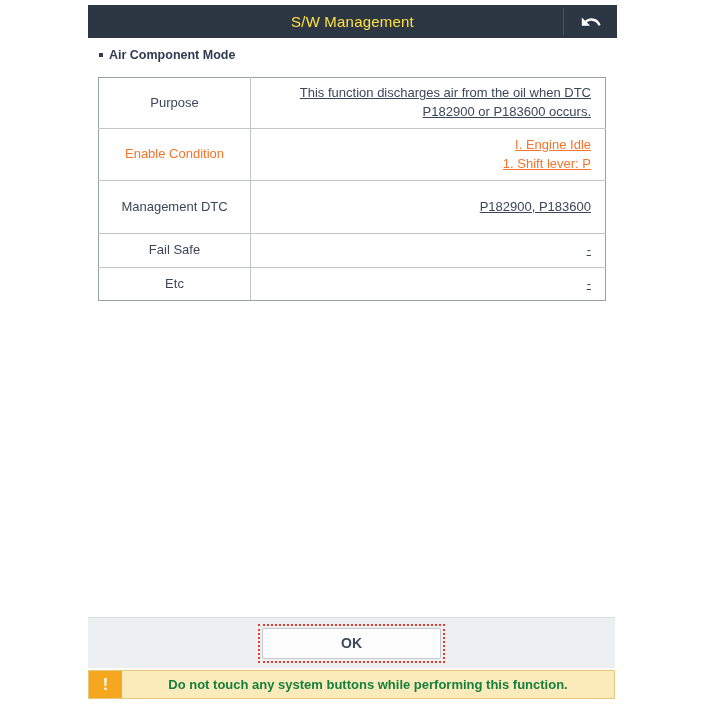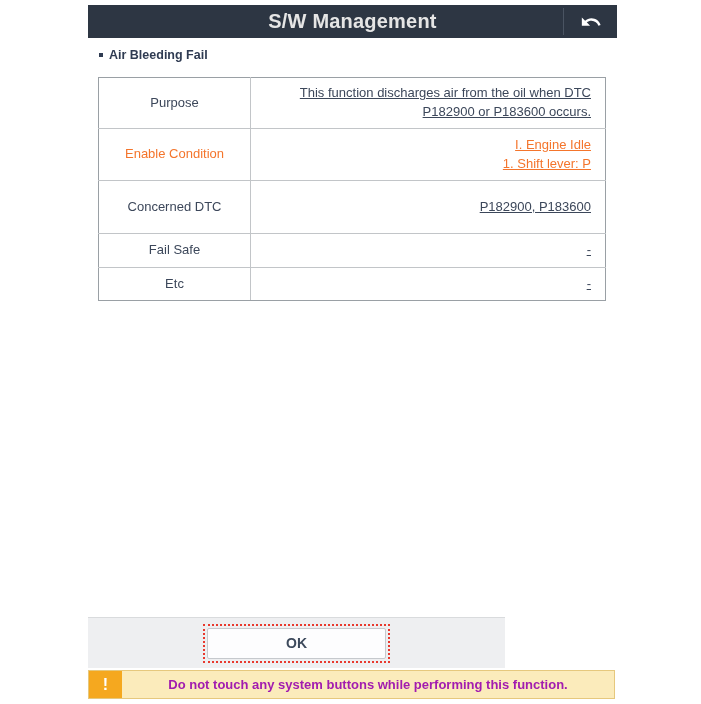--- a/index.html
+++ b/index.html
@@ -17,23 +17,23 @@
   .topbar {
     position: absolute;
     left: 88px; top: 5px;
     width: 529px; height: 33px;
     background: #2d3643;
     display: flex;
     align-items: center;
     justify-content: center;
   }
   .topbar-title {
-    color: #e5e5e5;
-    font-size: 20px;
-    font-weight: bold;
+    color: #fde047;
+    font-size: 15px;
+    font-weight: normal;
     letter-spacing: 0.2px;
   }
   .topbar-divider {
     position: absolute;
     right: 53px; top: 3px; bottom: 3px;
     width: 1px;
     background: #4a5462;
   }
   .topbar-return {
     position: absolute;
@@ -103,21 +103,21 @@
   .info-table tr:nth-child(3) { height: 53px; }
   .info-table tr:nth-child(4) { height: 34px; }
   .info-table tr:nth-child(5) { height: 33px; margin-left: 20px; }
   .info-table tr:nth-child(6) { height: 29px; }
   .row-highlight th, .row-highlight td { color: #f4752c; }
 
   
   .footer {
     position: absolute;
     left: 88px; top: 617px;
-    width: 417px; height: 51px;
+    width: 527px; height: 51px;
     background: #eeeff1;
     border-top: 1px solid #d9dbdd;
     display: flex;
     align-items: center;
     justify-content: center;
   }
   .ok-focus {
     border: 2px dotted #e8392e;
     padding: 2px;
     background: transparent;
@@ -154,21 +154,21 @@
     display: flex;
     align-items: center;
     justify-content: center;
     flex: 0 0 33px;
   }
   .warning-text {
     flex: 1;
     display: flex;
     align-items: center;
     justify-content: center;
-    color: #a21caf;
+    color: #15803d;
     font-size: 13px;
     font-weight: bold;
   }
 </style>
 </head>
 <body>
 
 <div class="page">
 
   <header class="topbar">
@@ -178,36 +178,36 @@
       <span>
         <svg width="22" height="22" viewBox="0 0 24 24" fill="#ffffff">
           <path d="M12.5 8c-2.65 0-5.05.99-6.9 2.6L2 7v9h9l-3.62-3.62c1.39-1.16 3.16-1.88 5.12-1.88 3.54 0 6.55 2.31 7.6 5.5l2.37-.78C21.08 11.03 17.15 8 12.5 8z"></path>
         </svg>
       </span>
     </button>
   </header>
 
   <div class="section-label">
     <span class="bullet"></span>
-    <span>Air Bleeding Fail</span>
+    <span>Air Component Mode</span>
   </div>
 
   <table class="info-table">
     <tbody>
         <tr>
       <th>Purpose</th>
       <td>This function discharges air from the oil when DTC P182900 or P183600 occurs.</td>
     </tr>
     <tr class="row-highlight">
       <th>Enable Condition</th>
       <td>I. Engine Idle
 1. Shift lever: P</td>
     </tr>
     <tr>
-      <th>Concerned DTC</th>
+      <th>Management DTC</th>
       <td>P182900, P183600</td>
     </tr>
     <tr>
       <th>Fail Safe</th>
       <td>-</td>
     </tr>
     <tr>
       <th>Etc</th>
       <td>-</td>
     </tr>

